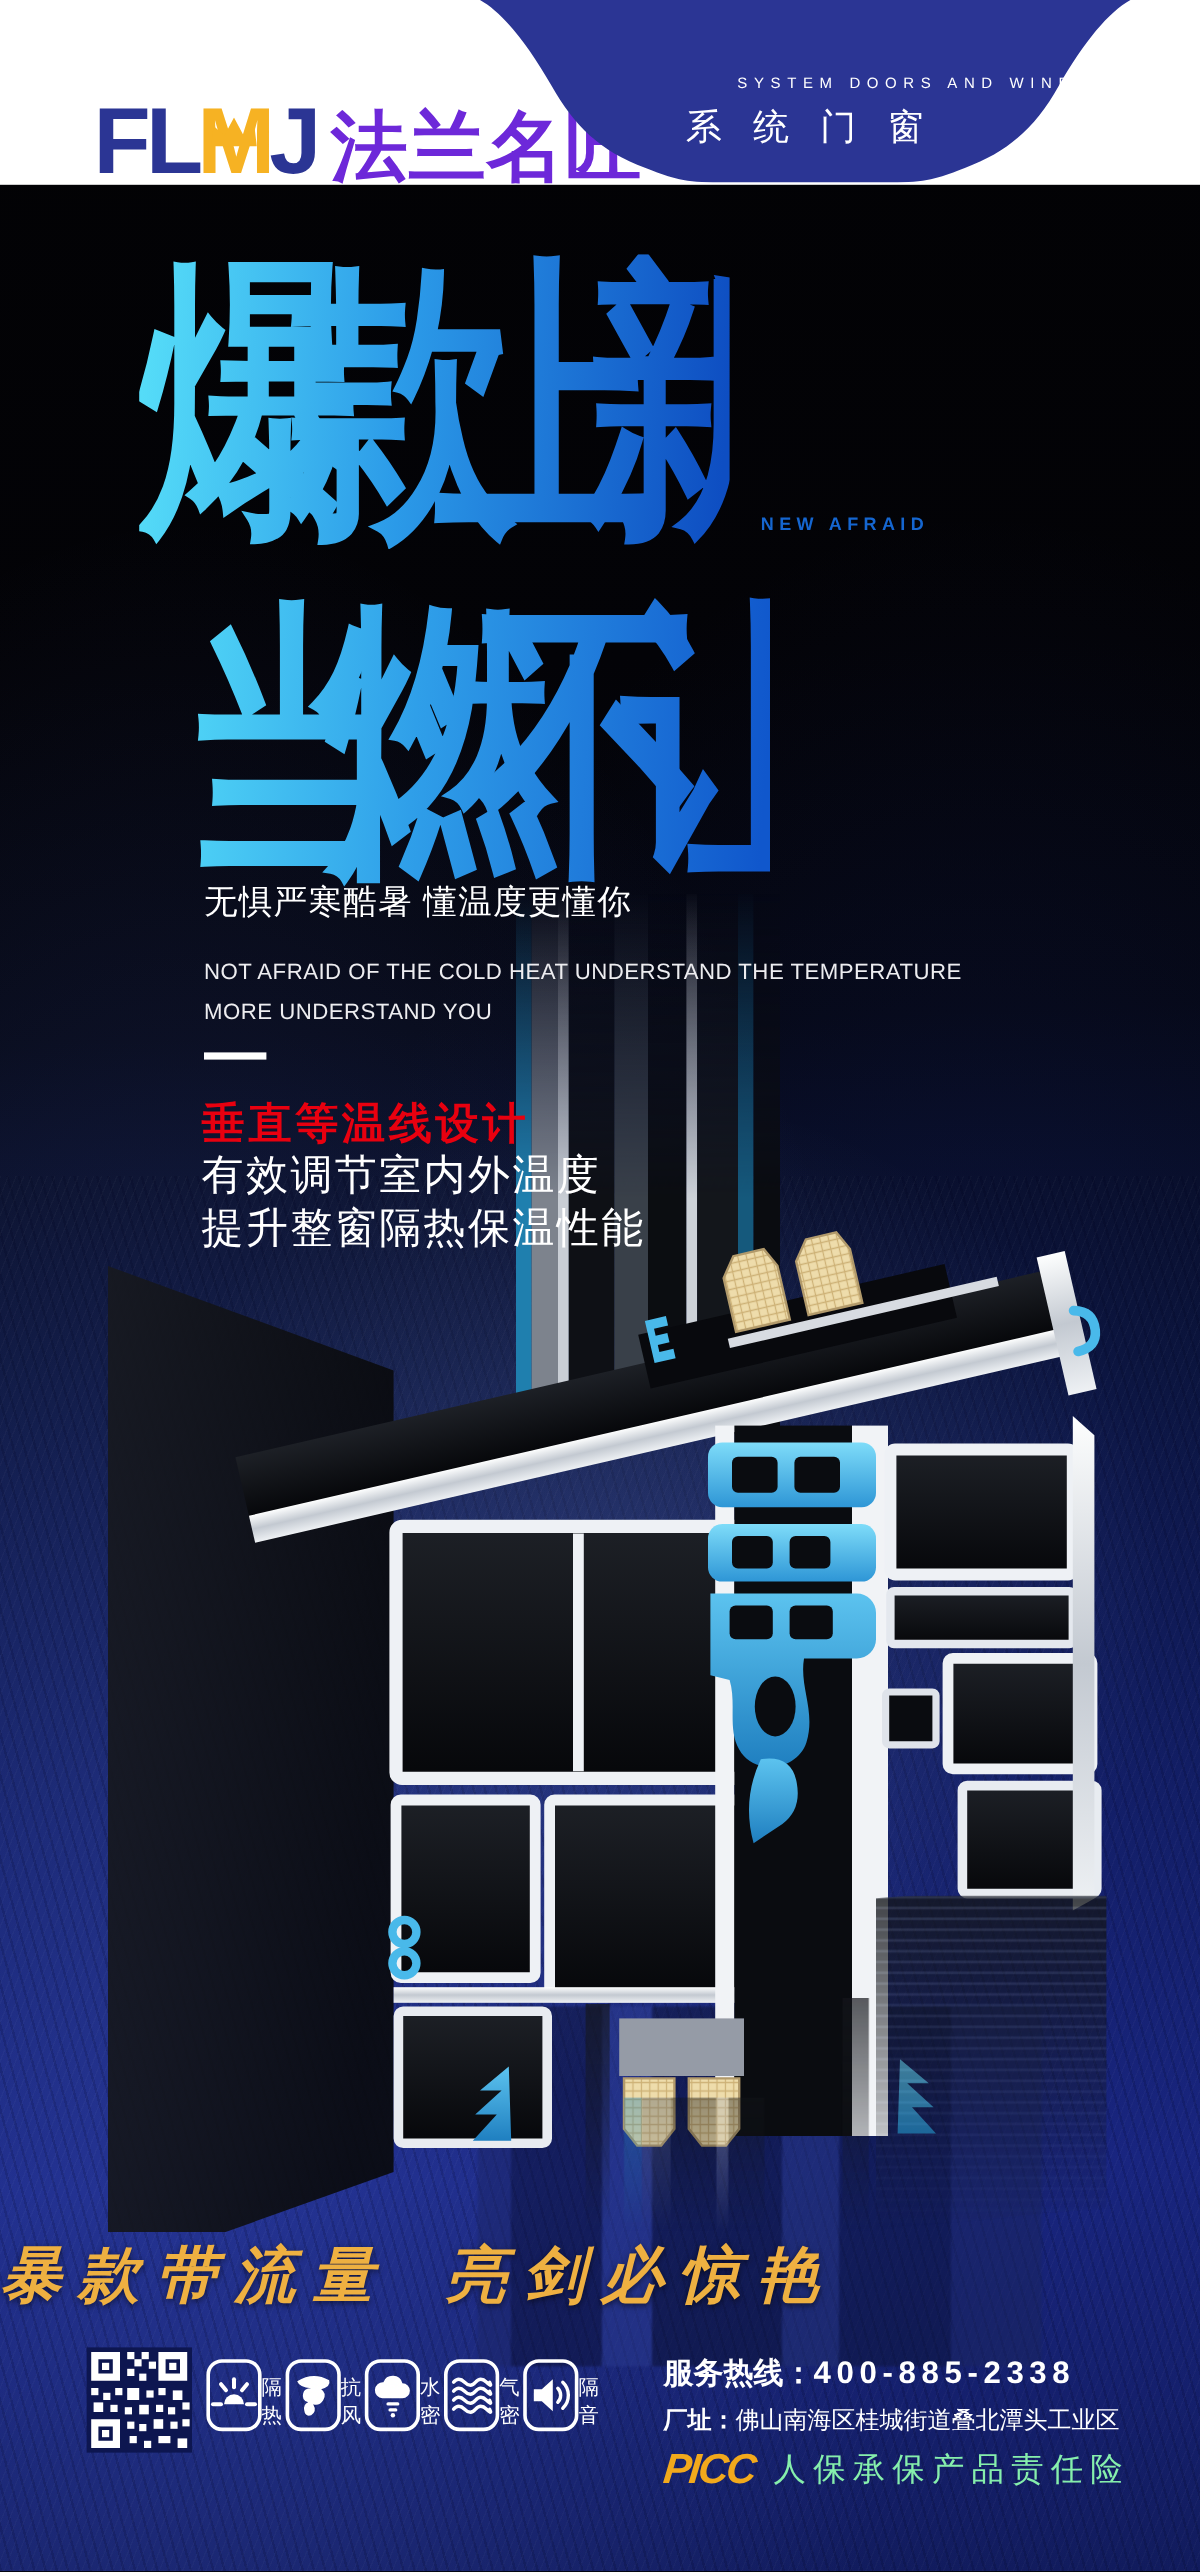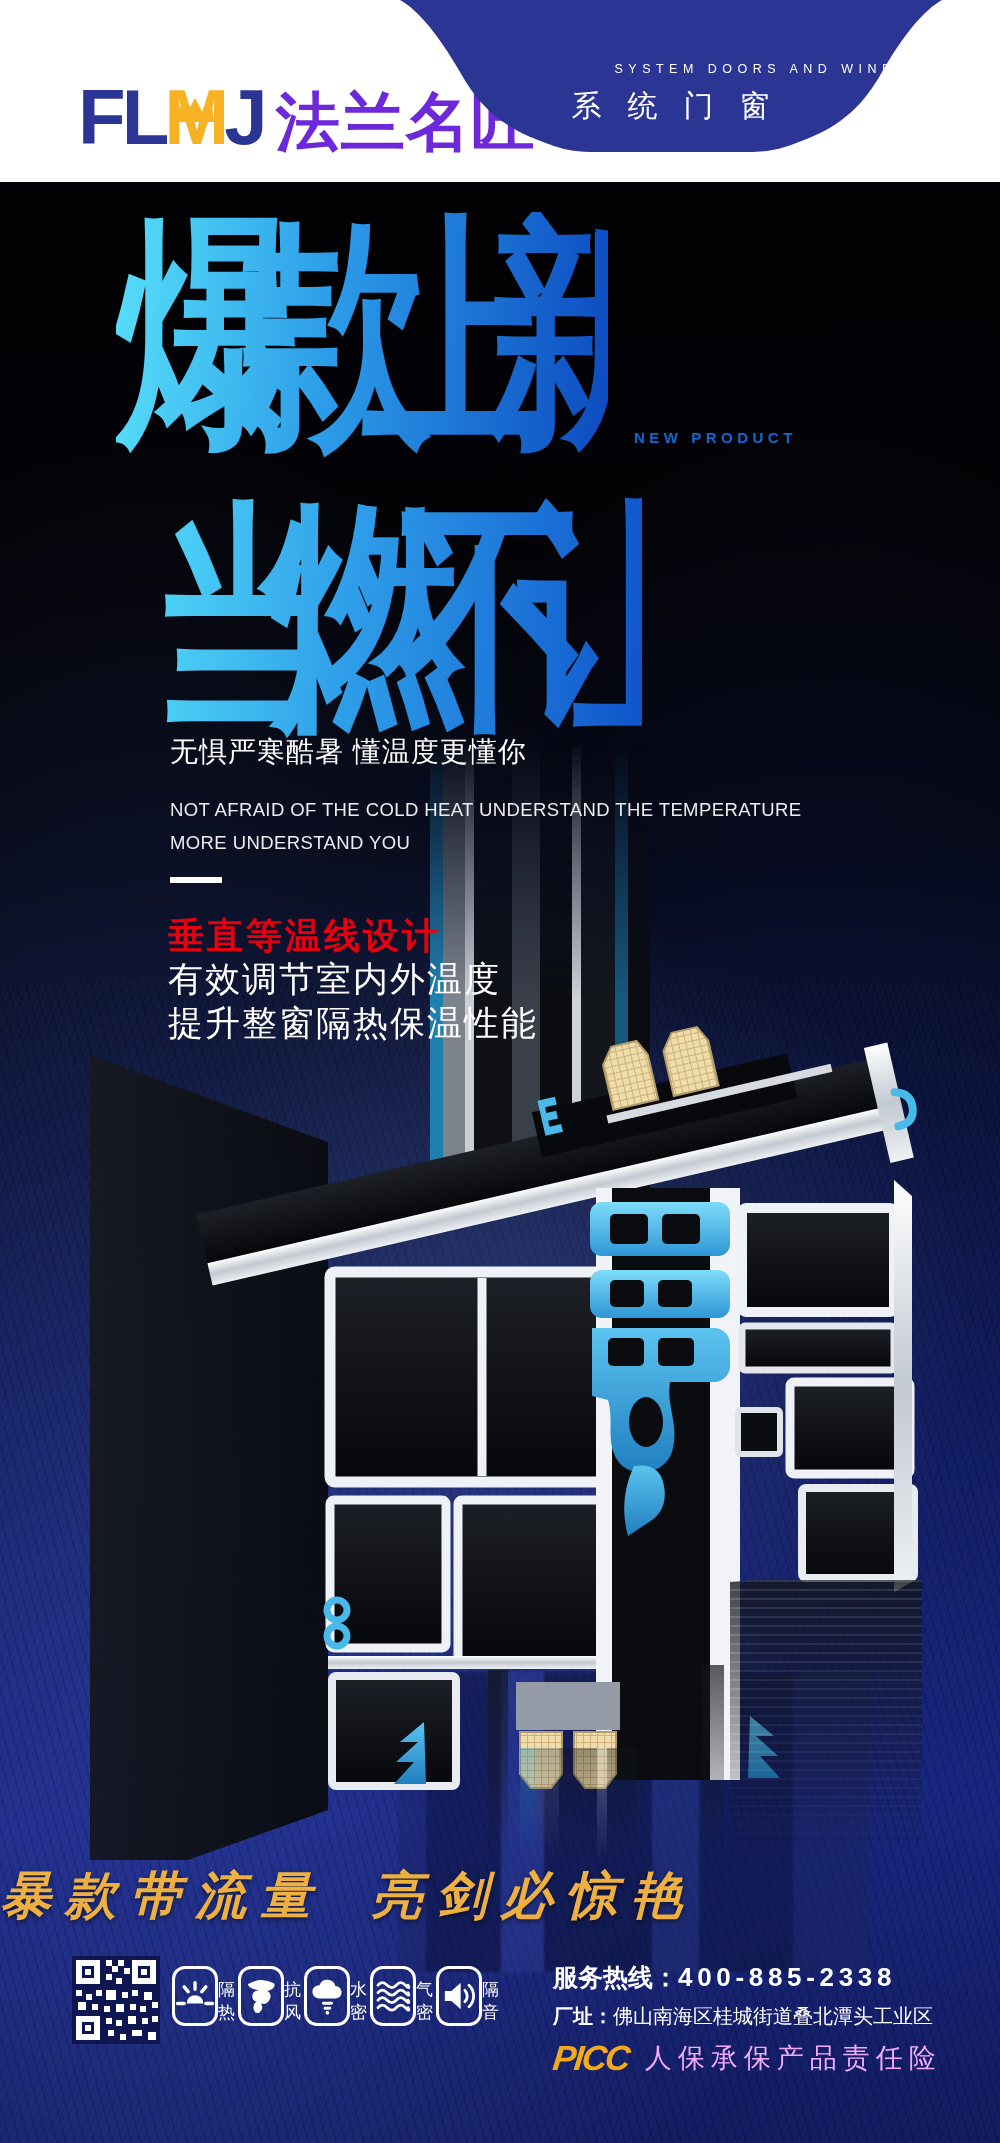--- a/index.html
+++ b/index.html
@@ -15,21 +15,21 @@
                radial-gradient(ellipse at 82% 62%, rgba(30,45,140,.25), transparent 48%);}
   .bg-texture{position:absolute;left:0;top:980px;right:0;bottom:0;opacity:.5;
     background:repeating-linear-gradient(112deg, rgba(255,255,255,.05) 0 1px, transparent 1px 6px),
                repeating-linear-gradient(75deg, rgba(0,0,25,.28) 0 2px, transparent 2px 9px);}
   .bg-stripes{position:absolute;left:398px;top:1672px;width:470px;height:300px;opacity:.5;
     filter:blur(1px);
     background:linear-gradient(90deg,#1c2668 0 6%,#0a0f33 6% 22%,#2a3a8e 22% 31%,
                #0a102e 31% 54%,#223070 54% 64%,#0c1438 64% 84%,#1a2560 84% 100%);}
 
   
-  .header{position:absolute;top:0;left:0;width:1000px;height:182px;background:#ffffff;z-index:6;}
+  .header{position:absolute;top:0;left:0;width:1000px;height:154px;background:#ffffff;z-index:6;}
   .logo{position:absolute;left:78px;top:78px;display:flex;align-items:baseline;line-height:1;}
   .logo .lat{font-size:78px;font-weight:800;color:#2b3594;letter-spacing:-4px;}
   .logo .m{position:relative;color:#f6b223;margin:0 -1px;}
   .logo .crown{position:absolute;left:50%;top:-22px;transform:translateX(-50%);}
   .logo .cn{font-size:64px;font-weight:800;color:#6d28d9;margin-left:12px;letter-spacing:1px;}
   .badge{position:absolute;left:398px;top:0;width:545px;height:152px;}
   .badge svg{position:absolute;left:0;top:0;}
   .badge-en{position:absolute;left:0;top:62px;width:100%;text-align:right;color:#fff;
             font-size:12.5px;letter-spacing:5.5px;font-weight:500;}
   .badge-cn{position:absolute;left:0;top:86px;width:100%;text-align:center;color:#fff;
@@ -75,21 +75,21 @@
         display:flex;align-items:center;justify-content:center;}
   .feature-label{margin-top:10px;color:#fff;font-size:17px;letter-spacing:2px;font-weight:500;}
   .contact{position:absolute;left:553px;top:1961px;z-index:4;color:#fff;}
   .hotline{font-size:25px;font-weight:700;white-space:nowrap;}
   .hotline .num{font-size:26px;letter-spacing:.18em;}
   .address{margin-top:9px;font-size:20px;white-space:nowrap;}
   .address .lbl{font-weight:700;}
   .insurance{margin-top:8px;display:flex;align-items:center;white-space:nowrap;}
   .picc{font-size:35px;font-weight:900;font-style:italic;color:#f2a91c;
         letter-spacing:-2px;transform:skewX(-6deg);}
-  .ins-text{margin-left:16px;font-size:27px;color:#f0abfc;letter-spacing:6px;font-weight:500;}
+  .ins-text{margin-left:16px;font-size:27px;color:#86efac;letter-spacing:6px;font-weight:500;}
 </style>
 </head>
 <body>
 
 <div class="page">
 
   <div class="bg-grad"></div>
   <div class="bg-light"></div>
   <div class="bg-texture"></div>
   <div class="bg-stripes"></div>
@@ -112,21 +112,21 @@
       <svg width="545" height="152" viewBox="0 0 545 152">
         <path d="M2,0 C20,10 40,34 62,72 C80,104 102,126 140,140 C158,147 170,152 196,152 L350,152 C376,152 388,147 406,140 C444,126 466,104 484,72 C506,34 526,10 544,0 Z" fill="#2b3594"></path>
       </svg>
       <div class="badge-en">SYSTEM DOORS AND WINDOWS</div>
       <div class="badge-cn">系统门窗</div>
     </div>
   </div>
 
   <div class="ttl ttl1">爆款上新</div>
   <div class="ttl ttl2">当燃不让</div>
-  <div class="new-product">NEW PRODUCT</div>
+  <div class="new-product">NEW AFRAID</div>
   <div class="subtitle">无惧严寒酷暑 懂温度更懂你</div>
   <div class="sub-en sub-en1">NOT AFRAID OF THE COLD HEAT UNDERSTAND THE TEMPERATURE</div>
   <div class="sub-en sub-en2">MORE UNDERSTAND YOU</div>
 
   <div class="dash"></div>
   <div class="feat-red">垂直等温线设计</div>
   <div class="feat-w feat-w1">有效调节室内外温度</div>
   <div class="feat-w feat-w2">提升整窗隔热保温性能</div>
 
   <svg class="product" width="880" height="1150" viewBox="0 0 880 1150">

